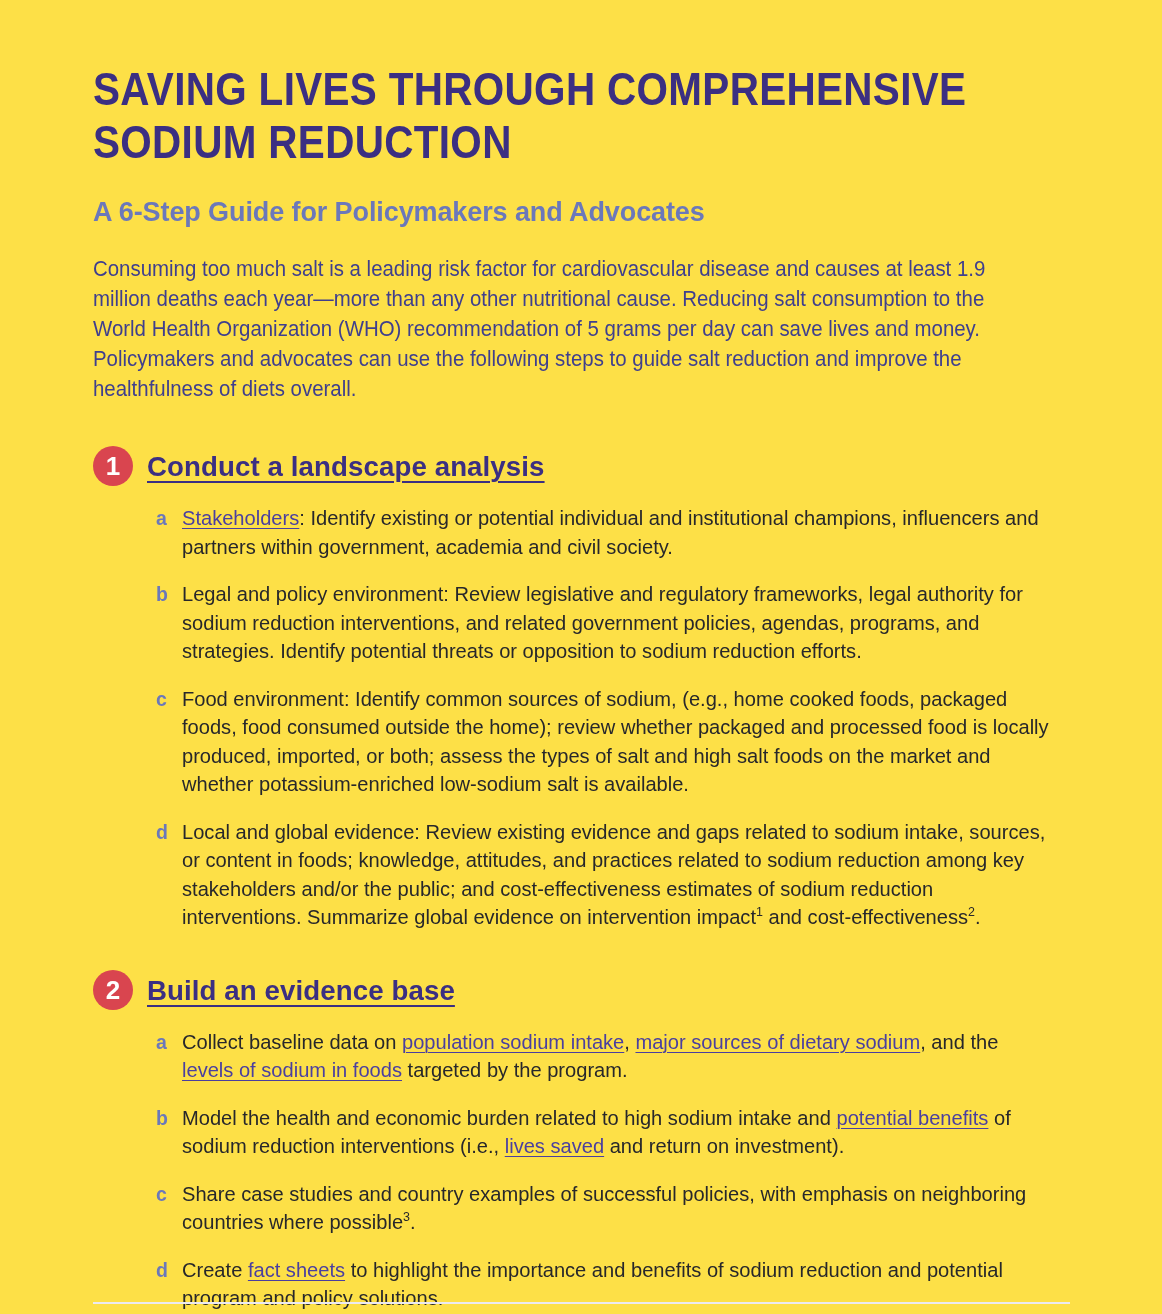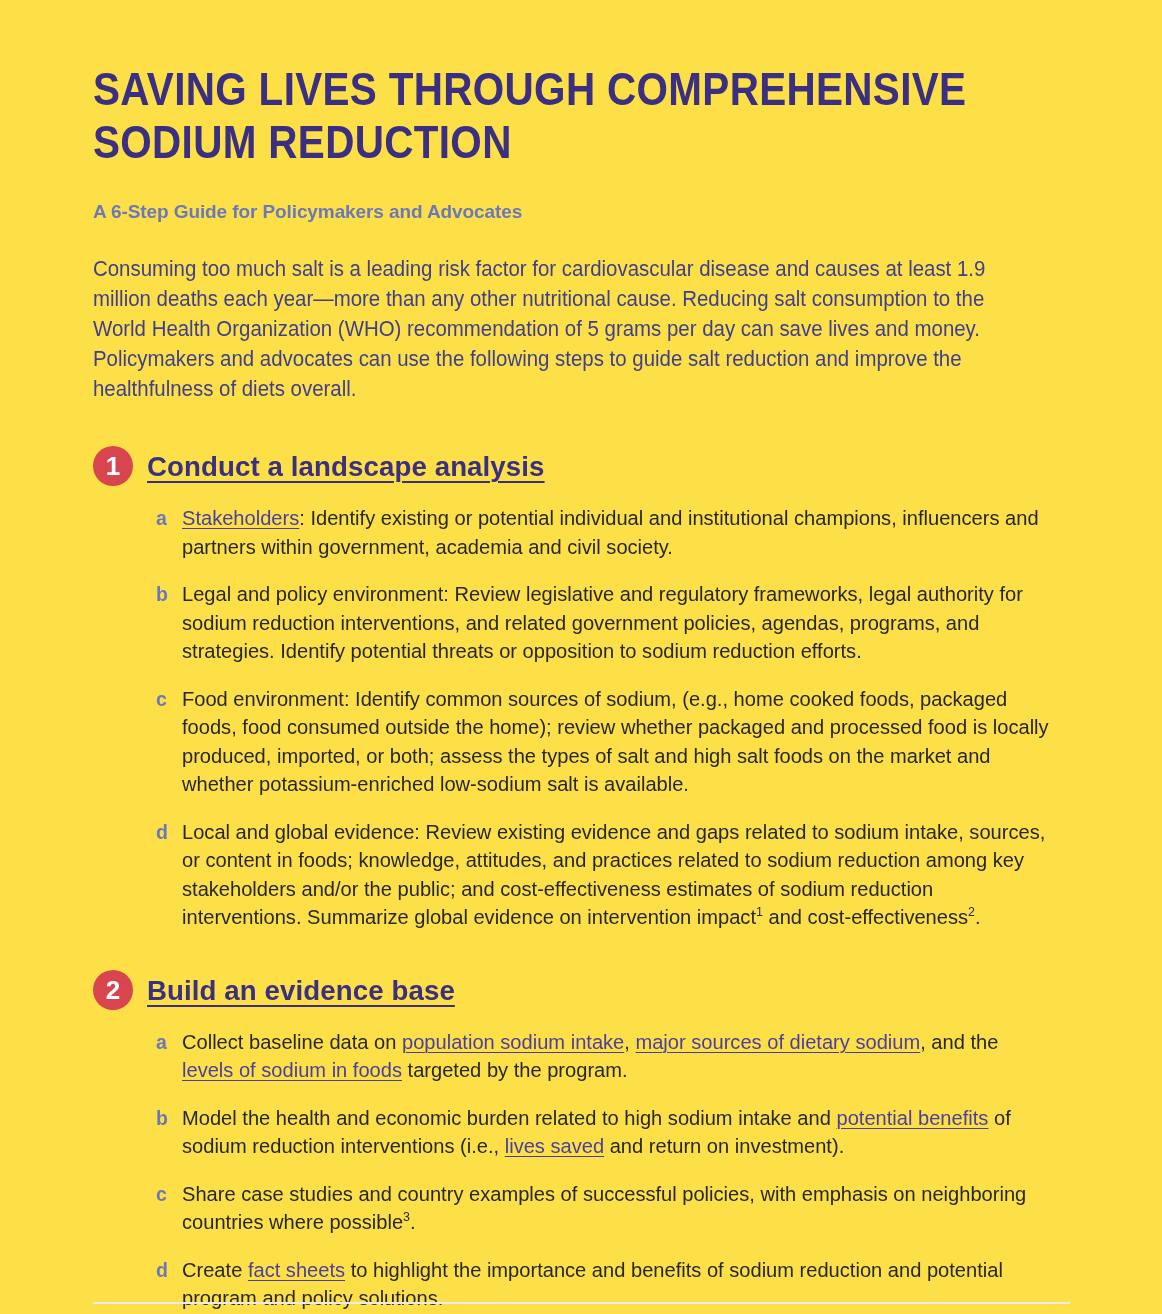--- a/index.html
+++ b/index.html
@@ -37,21 +37,21 @@
     margin: 0 0 28px 0;
     transform: scaleX(0.86);
     transform-origin: left top;
     white-space: pre-line;
     width: 116%;
   }
 
   .doc-subtitle {
     font-family: "Liberation Sans", sans-serif;
     font-weight: 700;
-    font-size: 19px;
+    font-size: 27px;
     line-height: 32px;
     letter-spacing: -0.1px;
     color: #6b78ba;
     margin: 16px 0 26px 0;
   }
 
   
   .intro {
     font-family: "Liberation Sans Narrow", "Liberation Sans", sans-serif;
     font-size: 21.5px;

